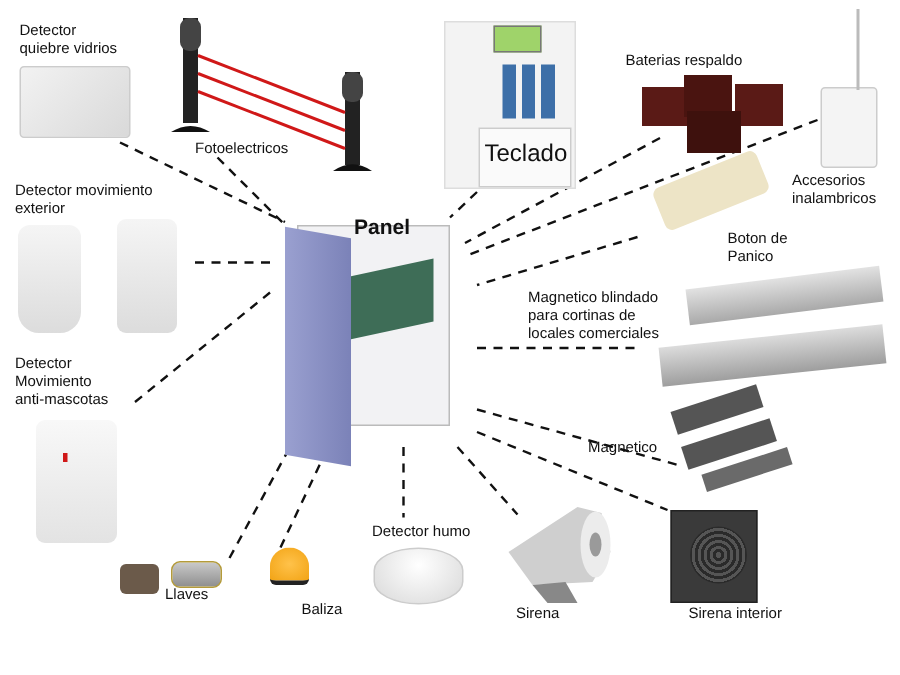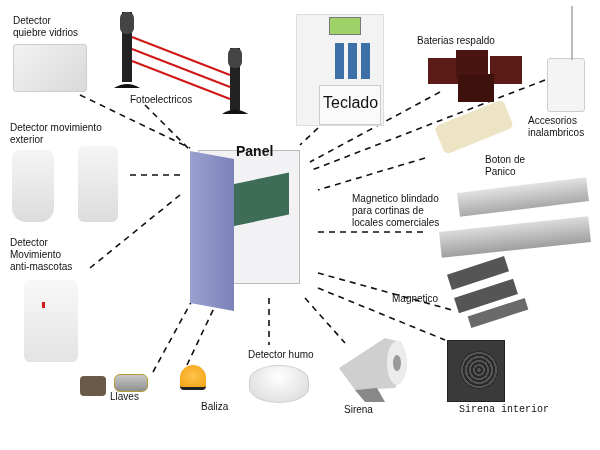--- a/index.html
+++ b/index.html
@@ -119,13 +119,13 @@
   <path d="M4 40 L50 10 L66 14 L72 40 L60 60 L20 62 Z" fill="#cfcfcf"></path>
   <ellipse cx="62" cy="35" rx="10" ry="22" fill="#ececec"></ellipse>
   <ellipse cx="62" cy="35" rx="4" ry="8" fill="#9a9a9a"></ellipse>
   <path d="M20 62 L30 74 L50 74 L42 60 Z" fill="#888"></path>
 </svg>
 <div class="lbl" style="left:344px;top:404px;">Sirena</div>
 
 <div class="dev" style="left:447px;top:340px;width:56px;height:60px;background:#3a3a3a;border:1px solid #222;">
   <div style="position:absolute;left:12px;top:10px;width:38px;height:38px;border-radius:50%;background:repeating-radial-gradient(#555 0 2px,#2a2a2a 2px 4px);"></div>
 </div>
-<div class="lbl" style="left:459px;top:404px;font-family:Liberation Mono, monospace;">Sirena interior</div>
+<div class="lbl" style="left:459px;top:404px;">Sirena interior</div>
 
 </body></html>

